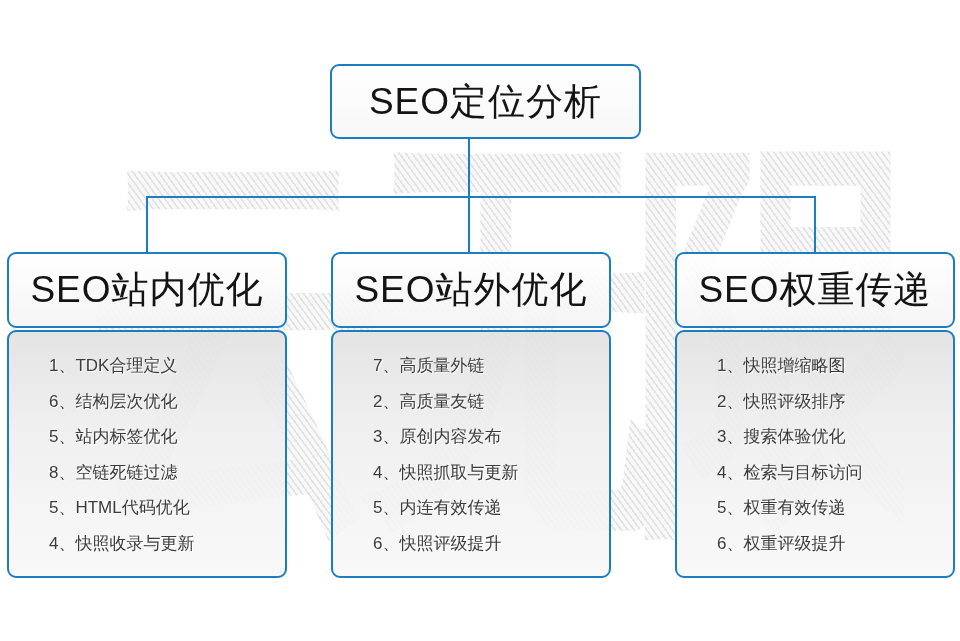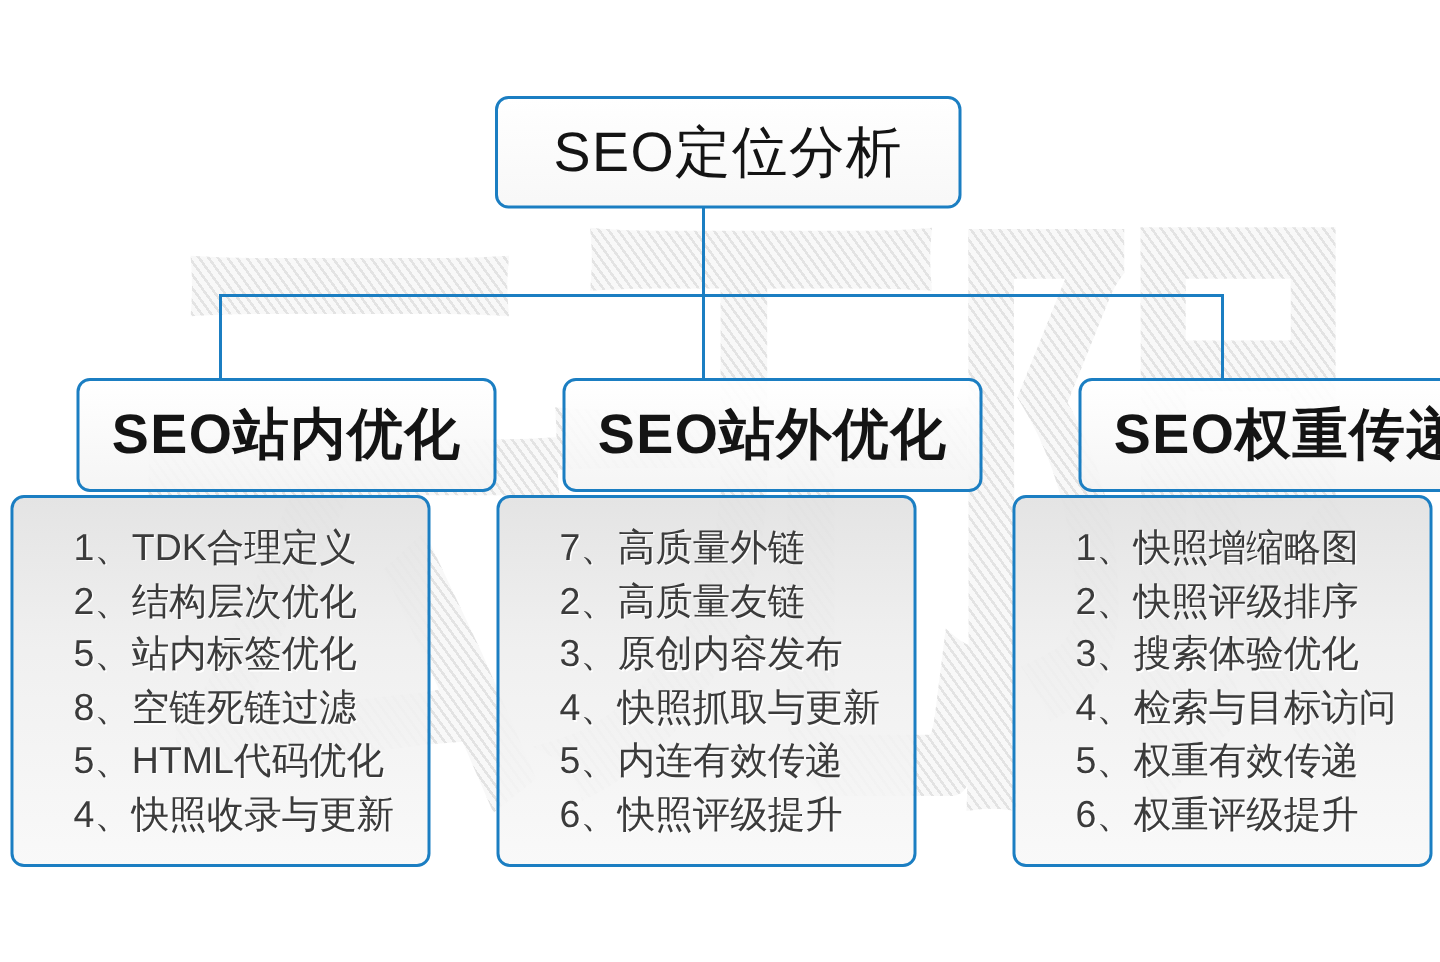--- a/index.html
+++ b/index.html
@@ -67,40 +67,39 @@
     font-size: 37px;
     font-weight: 300;
     color: #141414;
     letter-spacing: 1px;
   }
   .col-header {
     top: 252px;
     width: 280px; height: 76px;
     background: linear-gradient(180deg, rgba(255,255,255,0.93), rgba(244,244,244,0.90));
     font-size: 37px;
-    font-weight: 700;
+    font-weight: 400;
     color: #141414;
     letter-spacing: 1px;
-    margin-left: 44px;
   }
   .col-panel {
     top: 330px;
     width: 280px; height: 248px;
     background: linear-gradient(180deg,
         rgba(226,226,226,0.93) 0%,
         rgba(238,238,238,0.90) 40%,
         rgba(248,248,248,0.88) 100%);
     display: block;
     padding: 16px 8px 0 40px;
   }
   .col-1 { left: 7px; }
   .col-2 { left: 331px; }
   .col-3 { left: 675px; }
   .list-item {
-    font-size: 25px;
+    font-size: 17px;
     line-height: 35.5px;
     color: #3b3b3b;
     text-shadow: 1px 1px 0 rgba(255,255,255,0.9);
     white-space: nowrap;
     font-weight: 300;
   }
 </style>
 </head>
 <body>
 
@@ -116,21 +115,21 @@
 
   <div class="node root-box">
     <span>SEO定位分析</span>
   </div>
 
   <div class="node col-header col-1">
     <span>SEO站内优化</span>
   </div>
   <div class="node col-panel col-1">
     <div class="list-item">1、TDK合理定义</div>
-    <div class="list-item">2、结构层次优化</div>
+    <div class="list-item">6、结构层次优化</div>
     <div class="list-item">5、站内标签优化</div>
     <div class="list-item">8、空链死链过滤</div>
     <div class="list-item">5、HTML代码优化</div>
     <div class="list-item">4、快照收录与更新</div>
   </div>
 
   <div class="node col-header col-2">
     <span>SEO站外优化</span>
   </div>
   <div class="node col-panel col-2">

